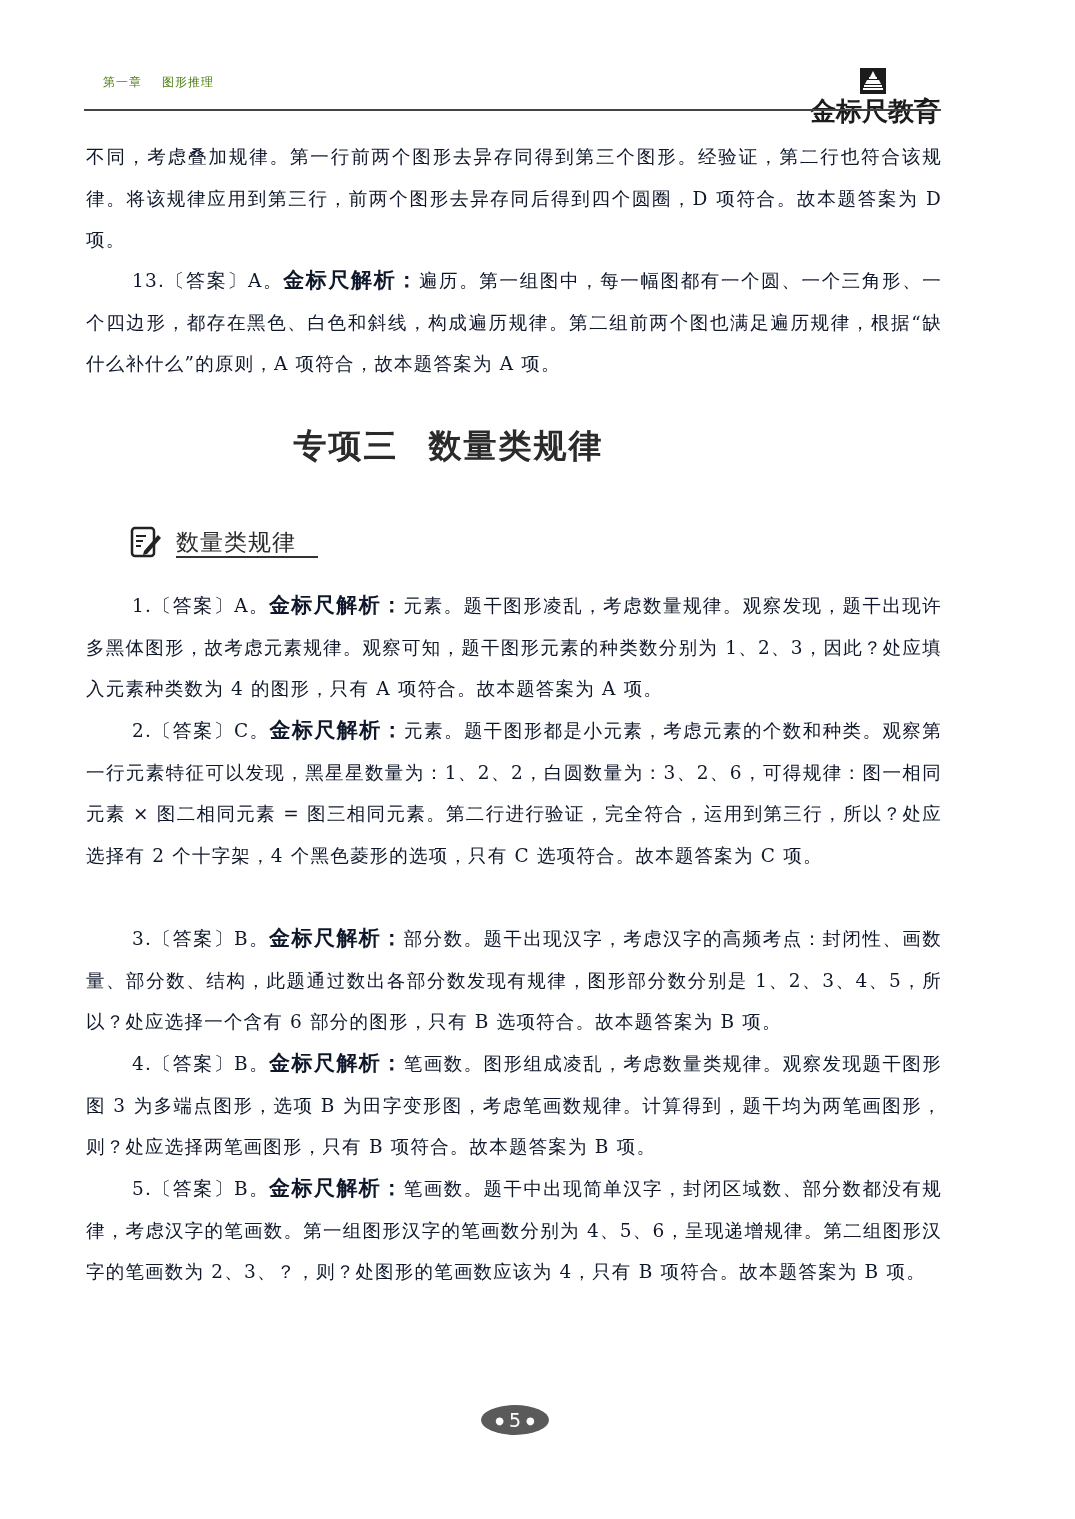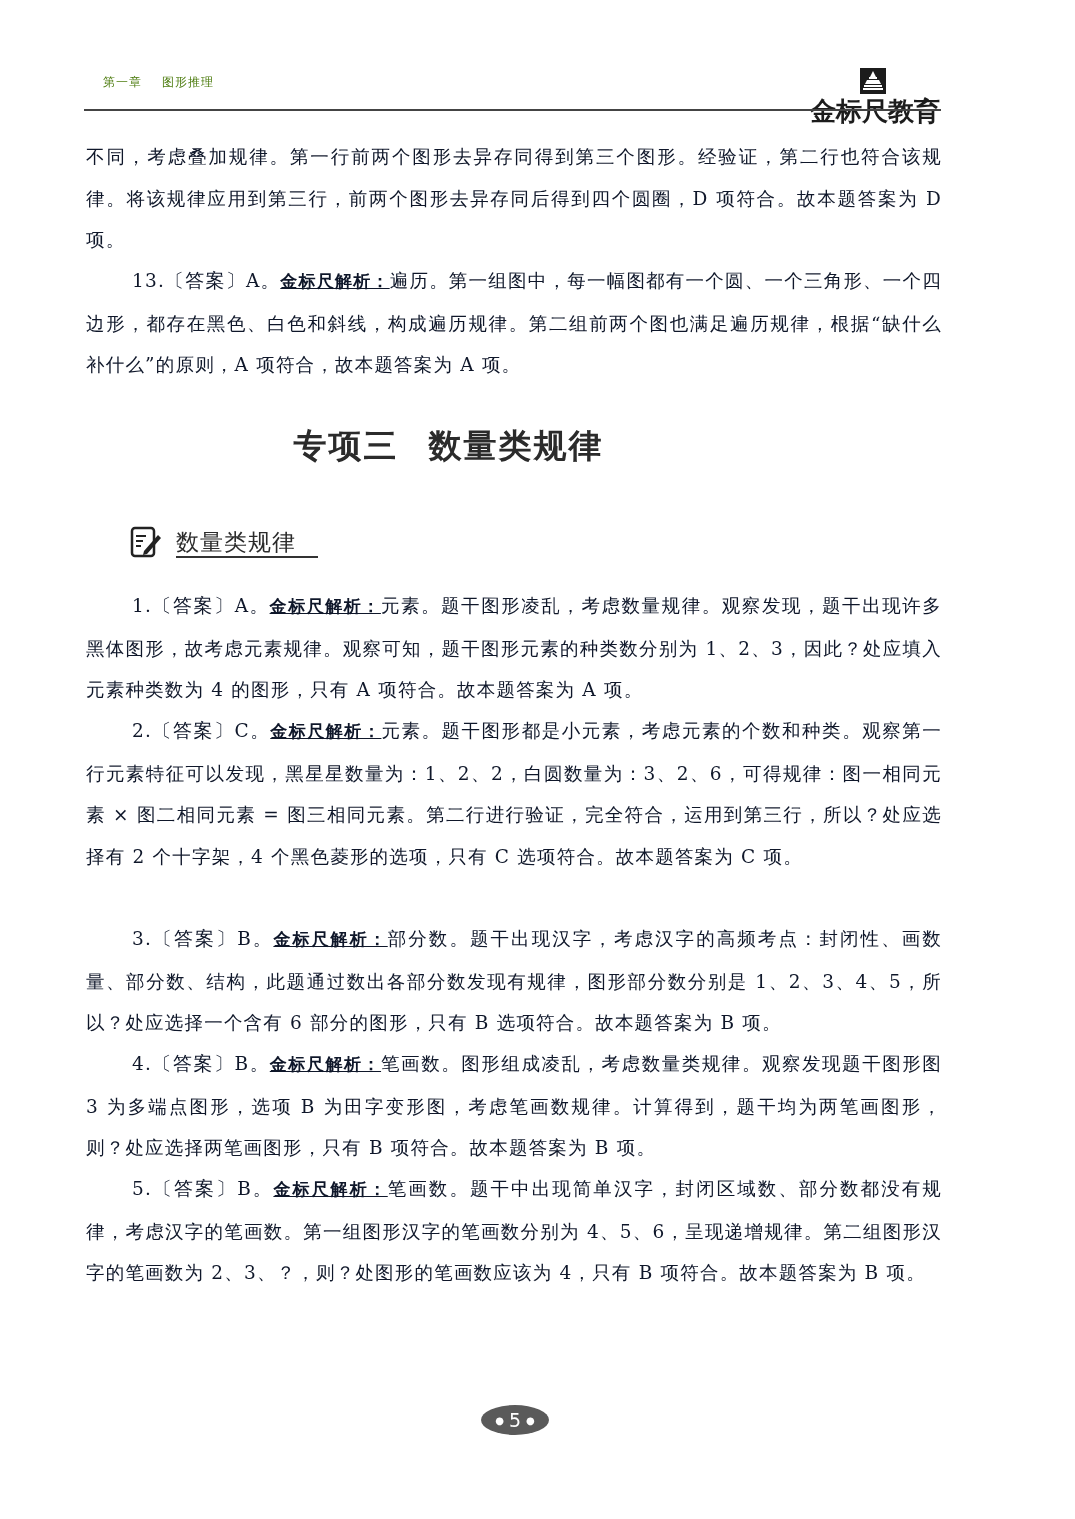--- a/index.html
+++ b/index.html
@@ -31,21 +31,21 @@
   .header-rule {
     position: absolute; left: 84px; top: 109px; width: 857px; height: 2px; background: #444;
   }
   .para {
     position: absolute; left: 86px; width: 856px;
     font-size: 18.5px; line-height: 41.5px; letter-spacing: 1.2px;
     text-align: justify; color: #0f172a;
   }
   .para .ind { display: inline-block; width: 46px; }
   .ans { font-family: Liberation Sans, sans-serif; font-size: 19px; }
-  .bold-label { font-family: "DejaVu Sans", sans-serif; font-weight: bold; font-size: 17px; text-decoration: underline; }
+  .bold-label { font-family: "DejaVu Sans", sans-serif; font-weight: bold; font-size: 21px; }
   .section-title {
     position: absolute; left: 0; width: 897px; top: 424px; text-align: center;
     font-family: "DejaVu Sans", sans-serif; font-weight: bold; font-size: 33px; color: #2b2b2b; letter-spacing: 2px;
   }
   .section-title .gap { display: inline-block; width: 30px; }
   .subhead {
     position: absolute; left: 130px; top: 520px; height: 44px; display: flex; align-items: center;
   }
   .subhead-icon { width: 32px; height: 34px; margin-right: 14px; }
   .subhead-text {

